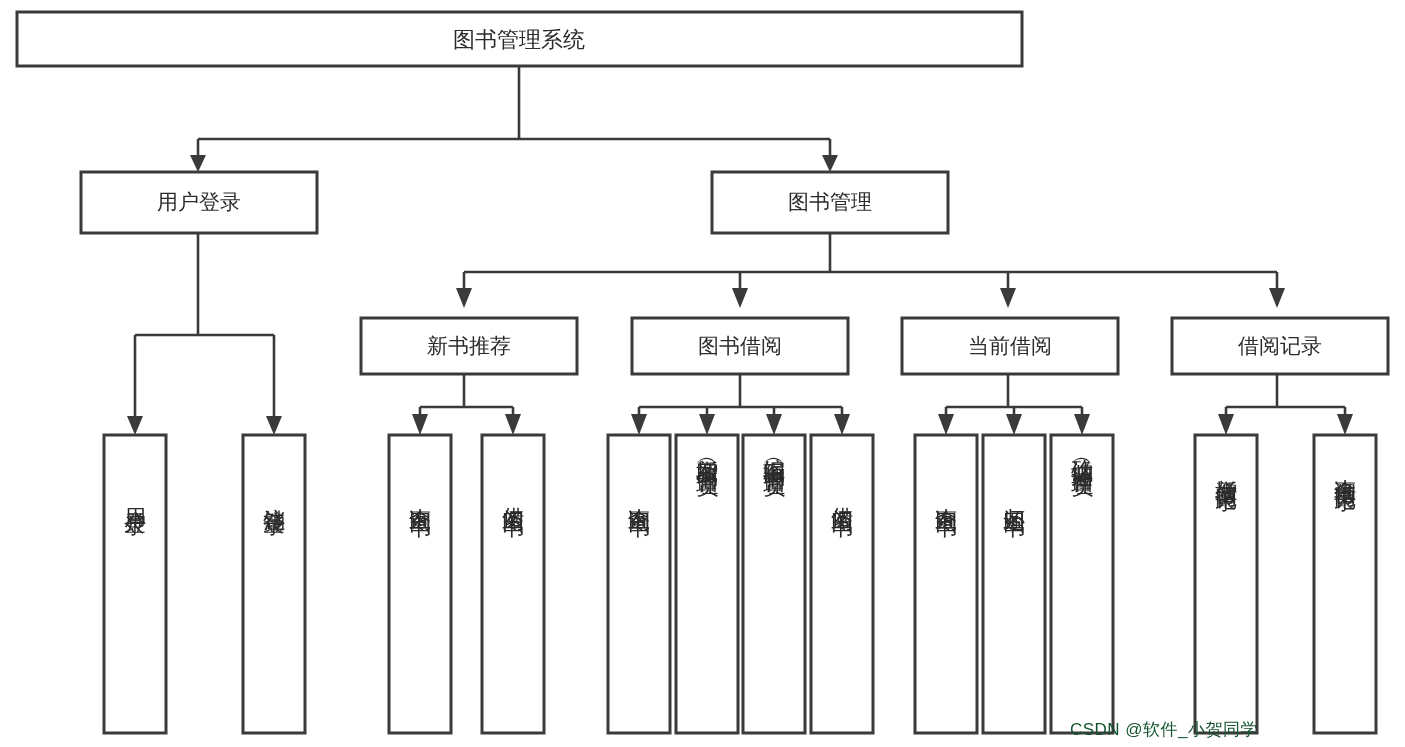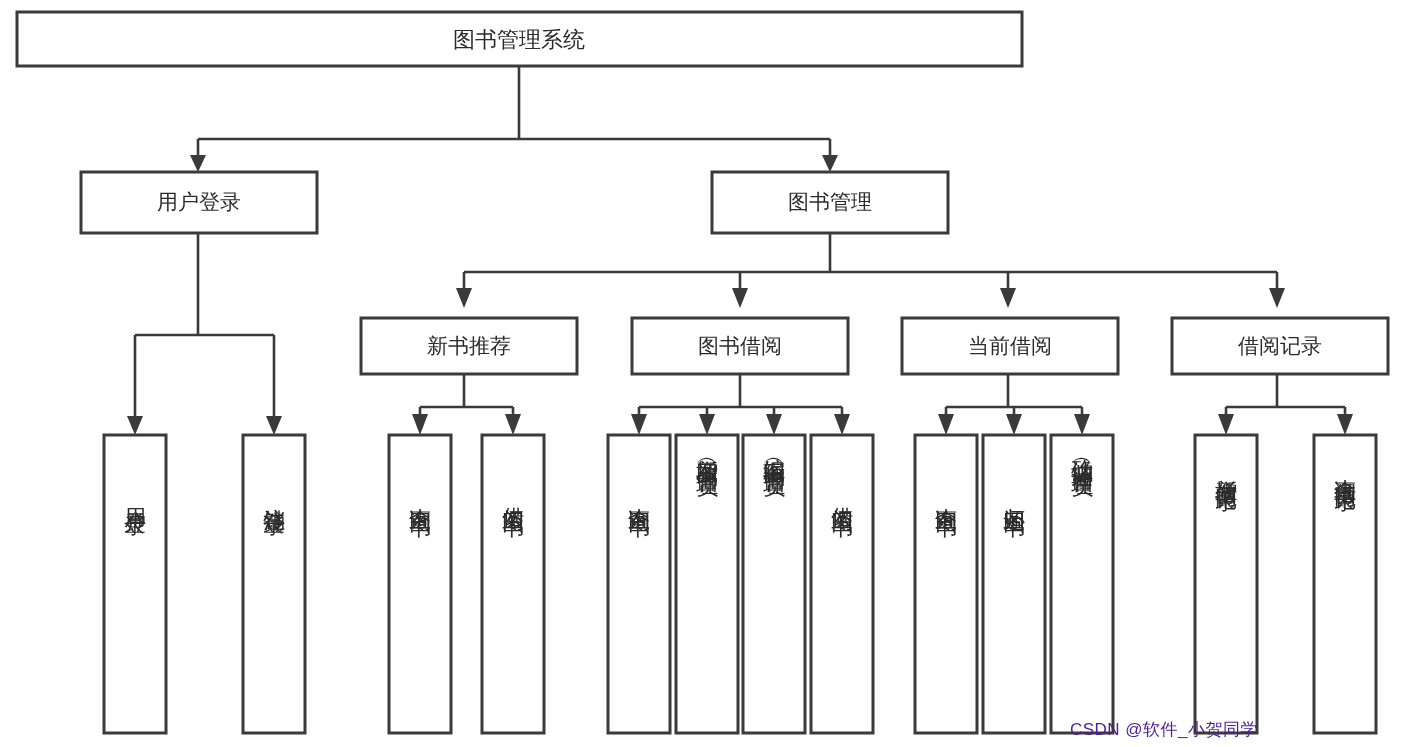--- a/index.html
+++ b/index.html
@@ -69,21 +69,21 @@
     letter-spacing: 2.5px;
     color: #2b2b2b;
     white-space: nowrap;
   }
   .watermark {
     position: absolute;
     right: 8px;
     bottom: 6px;
     font-family: "Liberation Sans", "DejaVu Sans", sans-serif;
     font-size: 17px;
-    color: #4c1d95;
+    color: #14532d;
     letter-spacing: 0.5px;
     user-select: none;
     white-space: nowrap;
   }
 </style>
 </head>
 <body>
 
 <div id="diagram-root">
 

